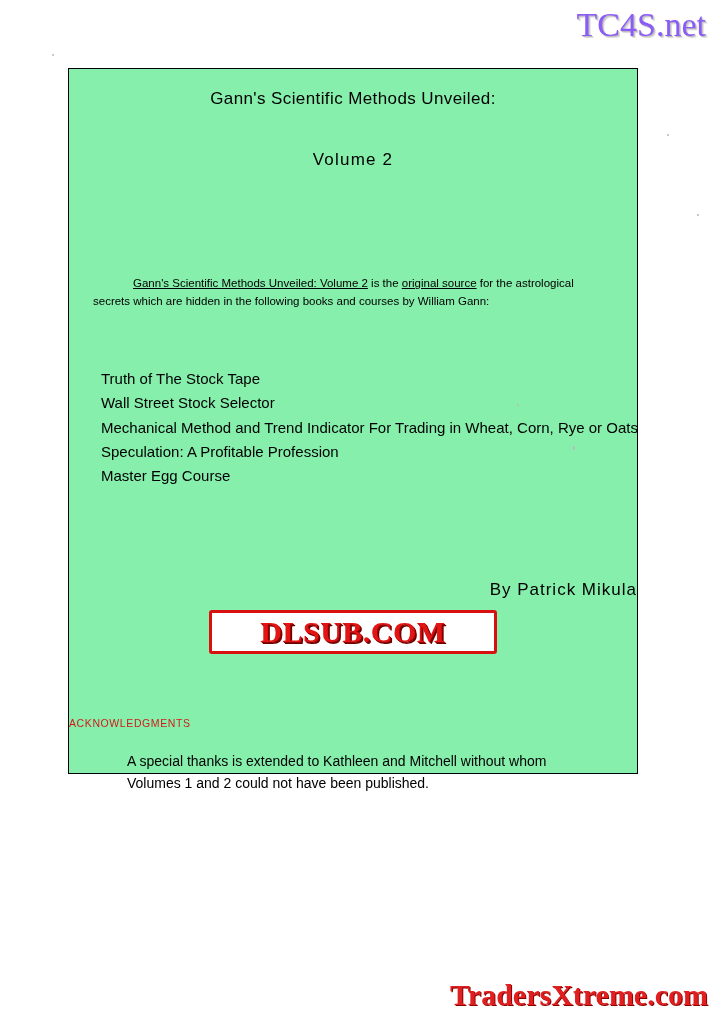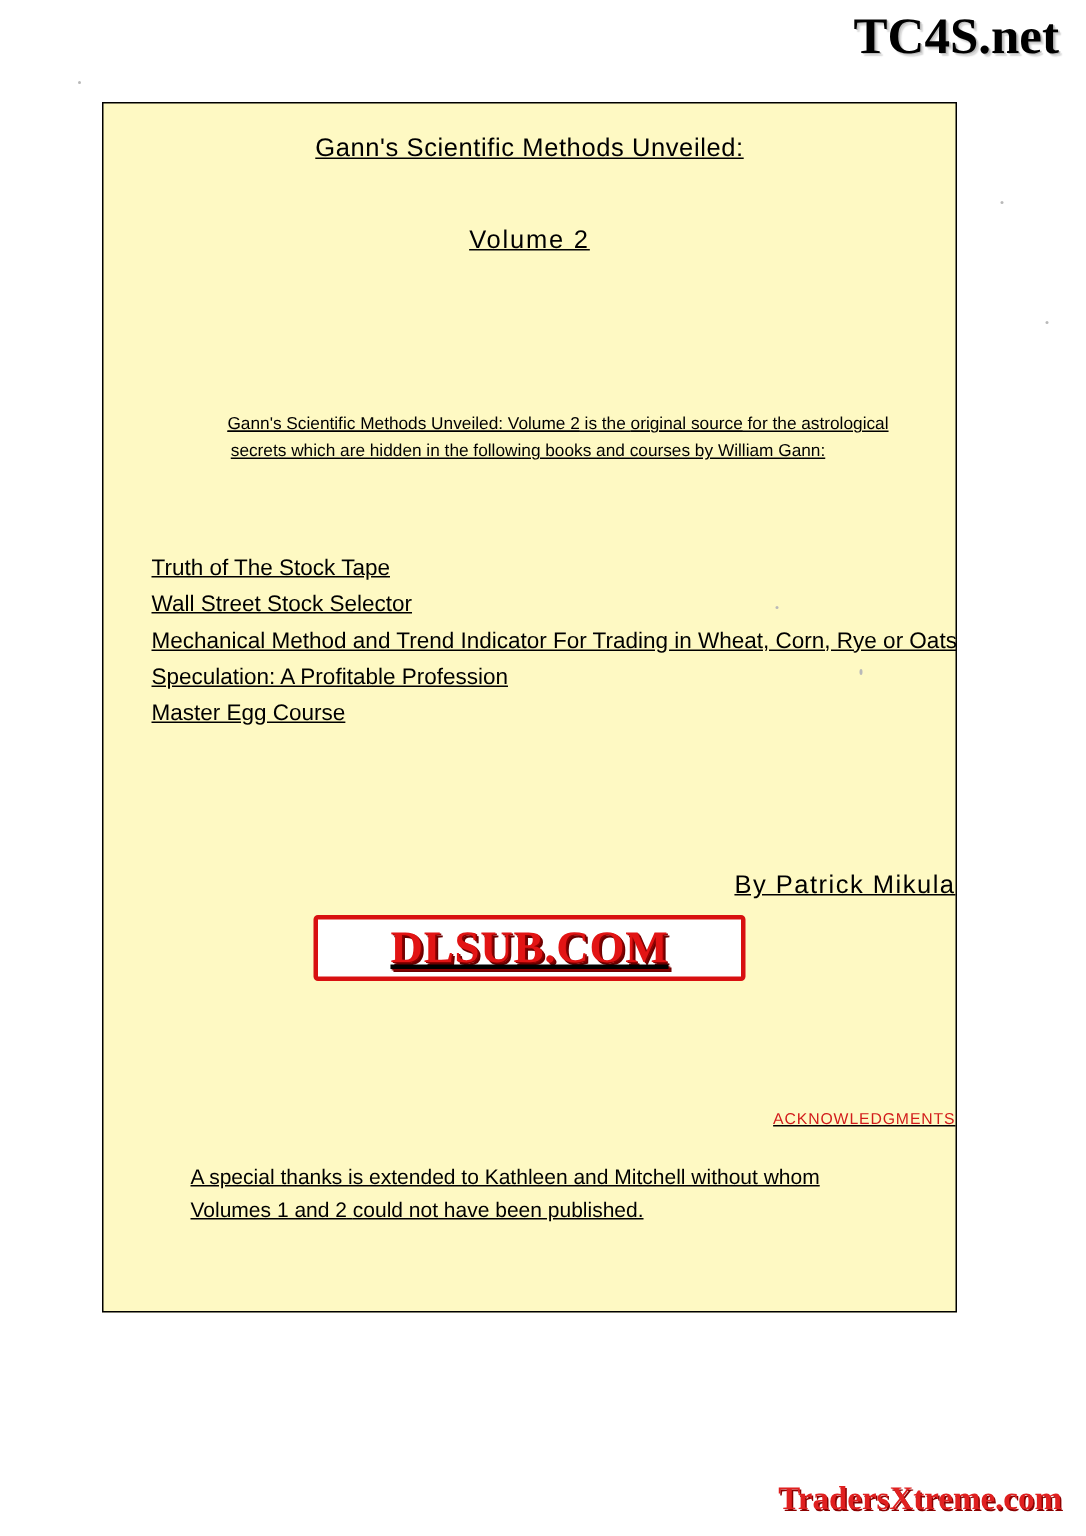--- a/index.html
+++ b/index.html
@@ -16,49 +16,48 @@
     overflow: hidden;
   }
 
   
   .top-watermark {
     position: absolute;
     top: 6px;
     right: 18px;
     font-family: "Liberation Serif", serif;
     font-size: 34px;
-    font-weight: bold;
-    color: #000000;
+    font-weight: normal;
+    color: #8b5cf6;
     letter-spacing: 0px;
     text-shadow: 1px 1px 0 #bdbdbd, 2px 2px 1px #d8d8d8;
   }
 
   
   .bottom-watermark {
     position: absolute;
     bottom: 12px;
     right: 16px;
     font-family: "Liberation Serif", serif;
-    font-size: 22px;
+    font-size: 30px;
     font-weight: bold;
     color: #e02020;
     text-shadow: 1px 1px 0 #8c0000;
   }
 
   
   .page-frame {
     position: absolute;
     left: 68px;
     top: 68px;
     width: 570px;
-    height: 807px;
+    height: 706px;
     border: 1px solid #000000;
-    background: #fef9c3;
+    background: #86efac;
     box-sizing: border-box;
-    text-decoration: underline;
   }
 
   .inner {
     position: relative;
     width: 100%;
     height: 100%;
   }
 
   .title-block {
     text-align: center;
@@ -71,21 +70,21 @@
   }
   .title-line.second {
     letter-spacing: 1.2px;
     margin-top: 36px;
   }
 
   .intro {
     margin: 103px 26px 0 24px;
     font-size: 11.5px;
     line-height: 1.55;
-    text-align: center;
+    text-align: left;
   }
   .intro .indent { display: inline-block; width: 40px; }
   .u { text-decoration: underline; }
 
   .book-list {
     margin: 56px 0 0 32px;
     font-size: 15px;
     line-height: 1.62;
   }
   .book-list div { white-space: nowrap; }
@@ -114,22 +113,22 @@
   .stamp-text {
     font-family: "Liberation Serif", serif;
     font-size: 30px;
     font-weight: bold;
     color: #e21414;
     letter-spacing: 0.5px;
     text-shadow: 1px 1px 0 #8d0000, 2px 2px 0 #6a0000;
   }
 
   .ack-title {
-    margin-top: 86px;
-    text-align: right;
+    margin-top: 63px;
+    text-align: left;
     font-size: 10.5px;
     color: #d21b1b;
     letter-spacing: 0.6px;
   }
   .ack-body {
     margin: 22px 58px 0 58px;
     text-align: left;
     font-size: 14px;
     line-height: 1.55;
   }

